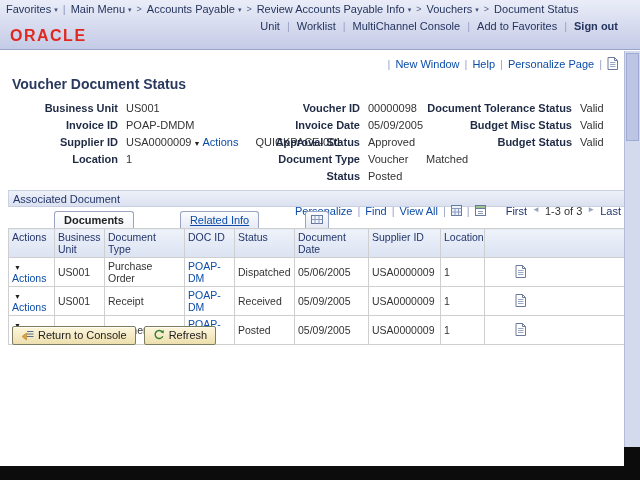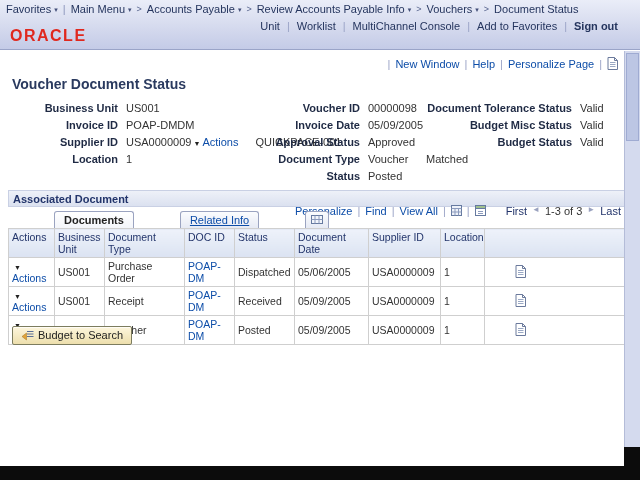--- a/index.html
+++ b/index.html
@@ -62,21 +62,21 @@
   .fixedw { display:inline-block; width:80px; }
   .dd-black { font-size:7px; color:#222; margin:0 2px; }
 
   
   .section { position:absolute; top:190px; left:8px; width:618px; }
   .section-bar {
     height:17px; display:flex; align-items:center; justify-content:space-between;
     padding:0 4px; background:linear-gradient(#eef1f8,#dbe1f0);
     border:1px solid #c9d0e4;
   }
-  .section-title { font-weight:bold; color:#23356b; }
+  .section-title { font-weight:normal; color:#23356b; }
   .section-toolbar { display:flex; align-items:flex-start; gap:5px;margin-top:25px; }
   .pag-gap { width:10px; }
   .pag-arrow { font-size:8px; color:#9aa2bf; cursor:pointer; }
   .pag-text { color:#23356b; }
   .icon-btn { display:inline-flex; align-items:center; cursor:pointer; }
 
   .tabs { display:flex; align-items:flex-end; height:19px; margin-top:2px; padding-left:2px; gap:2px; }
   .tab {
     border:1px solid #9aa3c0; border-bottom:none; border-radius:3px 3px 0 0;
     padding:2px 9px; background:linear-gradient(#fbfcfe,#e6eaf4); cursor:pointer;margin-left:44px;
@@ -389,21 +389,30 @@
   </div>
 
   <div class="footer">
     <button class="psbtn">
       <span class="icon-btn">
         <svg width="13" height="11" viewBox="0 0 13 11">
             <path d="M6 1.5h6.5M6 4h6.5M6 6.5h6.5" stroke="#5b6f96"></path>
             <path d="M5.5 3 1 6.5 5.5 10z" fill="#e0a33a" stroke="#a4731f" stroke-width=".5"></path>
           </svg>
       </span>
-      <span>Budget to Search</span>
+      <span>Return to Console</span>
+    </button>
+    <button class="psbtn">
+      <span class="icon-btn">
+        <svg width="12" height="12" viewBox="0 0 12 12">
+            <path d="M9.8 7.2A4 4 0 1 1 9.3 3" fill="none" stroke="#2e7d32" stroke-width="1.4"></path>
+            <path d="M10.8 1l-.2 3.4L7.4 3z" fill="#2e7d32"></path>
+          </svg>
+      </span>
+      <span>Refresh</span>
     </button>
   </div>
 
   <div class="vscroll">
     <div class="vthumb"></div>
   </div>
   <div class="black-corner"></div>
   <div class="bottombar"></div>
 
 </div>

